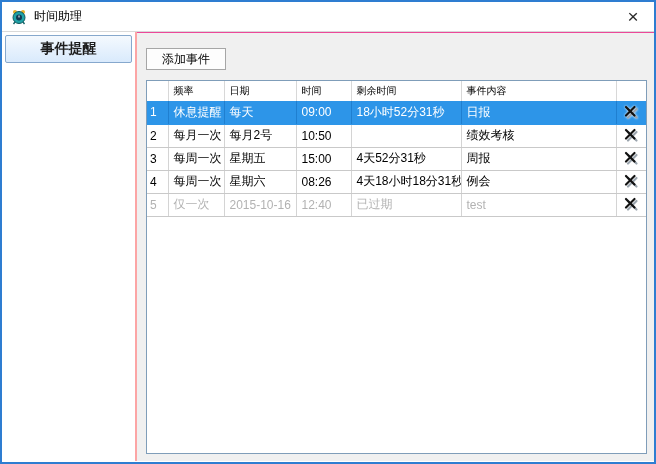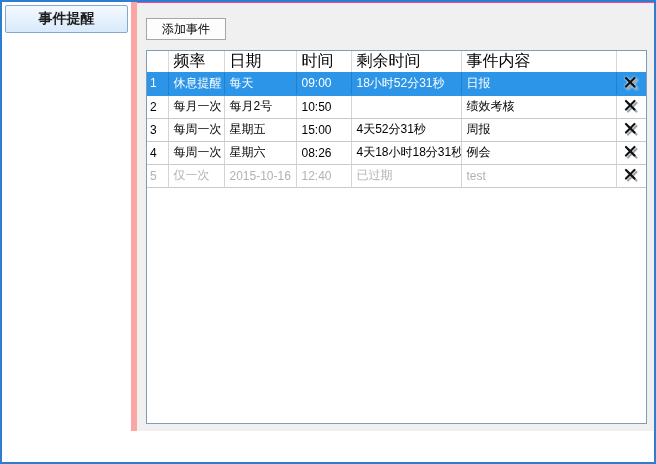--- a/index.html
+++ b/index.html
@@ -32,21 +32,21 @@
     font-size: 19px; font-weight: 300; color: #2b2b2b;
     cursor: default;
   }
 
   
   .content { display: flex; height: 429px; }
 
   .sidebar {
     width: 135px;
     background: #ffffff;
-    border-right: 6px solid #fca5a5;
+    border-right: 2px solid #fca5a5;
     padding-top: 2px;
     flex: 0 0 auto;
   }
   .side-item {
     height: 30px;
     margin: 0 3px;
     display: flex; align-items: center; justify-content: center;
     font-size: 14px; color: #1d1d1d;
   }
   .side-item.selected {
@@ -73,21 +73,21 @@
     position: absolute;
     left: 9px; top: 47px; right: 7px; bottom: 7px;
     background: #ffffff;
     border: 1px solid #7f9db9;
     overflow: hidden;
   }
 
   table { border-collapse: collapse; table-layout: fixed; width: 499px; font-size: 12px; }
   thead th {
     height: 20px;
-    font-weight: normal; font-size: 16px;
+    font-weight: normal; font-size: 10px;
     text-align: left;
     padding: 0 0 0 5px;
     background: #ffffff;
     border-right: 1px solid #d8d8d8;
     white-space: nowrap; overflow: hidden;
   }
   thead th:last-child { border-right: none; }
   tbody td {
     height: 23px;
     padding: 0 0 0 5px;
@@ -109,20 +109,33 @@
 
   td.del { text-align: center; padding: 0; }
   .del-icon { display: inline-block; width: 15px; height: 15px; vertical-align: middle; cursor: default; }
   tr.selected .del-icon { filter: drop-shadow(0 0 1px #ffffff); }
 </style>
 </head>
 <body>
 
 <div class="window">
 
+  <div class="titlebar">
+    <svg class="app-icon" viewBox="0 0 16 16">
+      <circle cx="4" cy="3" r="2" fill="#e8b028"></circle>
+      <circle cx="12" cy="3" r="2" fill="#e8b028"></circle>
+      <line x1="4" y1="13" x2="2.5" y2="15" stroke="#15666b" stroke-width="1.4"></line>
+      <line x1="12" y1="13" x2="13.5" y2="15" stroke="#15666b" stroke-width="1.4"></line>
+      <circle cx="8" cy="8.5" r="6" fill="#1fa3a8" stroke="#10565a" stroke-width="1"></circle>
+      <circle cx="8" cy="8.5" r="3" fill="#123a55"></circle>
+      <line x1="8" y1="8.5" x2="8" y2="6.5" stroke="#fff" stroke-width="1"></line>
+    </svg>
+    <span class="title">时间助理</span>
+    <div class="close-btn">×</div>
+  </div>
 
   <div class="content">
 
     <div class="sidebar" id="sidebar">
         <div class="side-item selected">事件提醒</div>
       </div>
 
     <div class="main">
       <button class="add-btn">添加事件</button>
 

